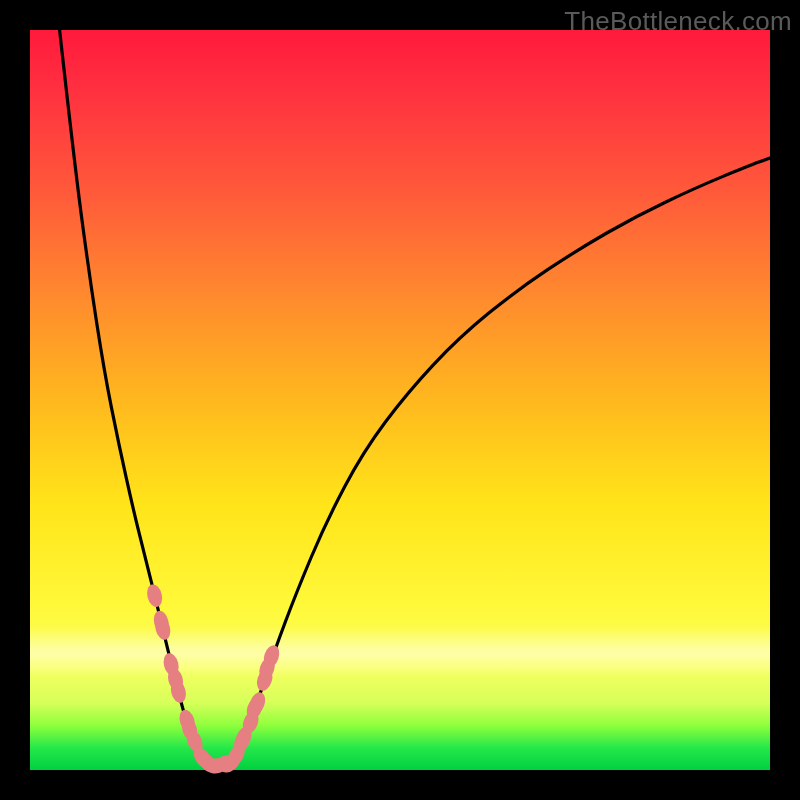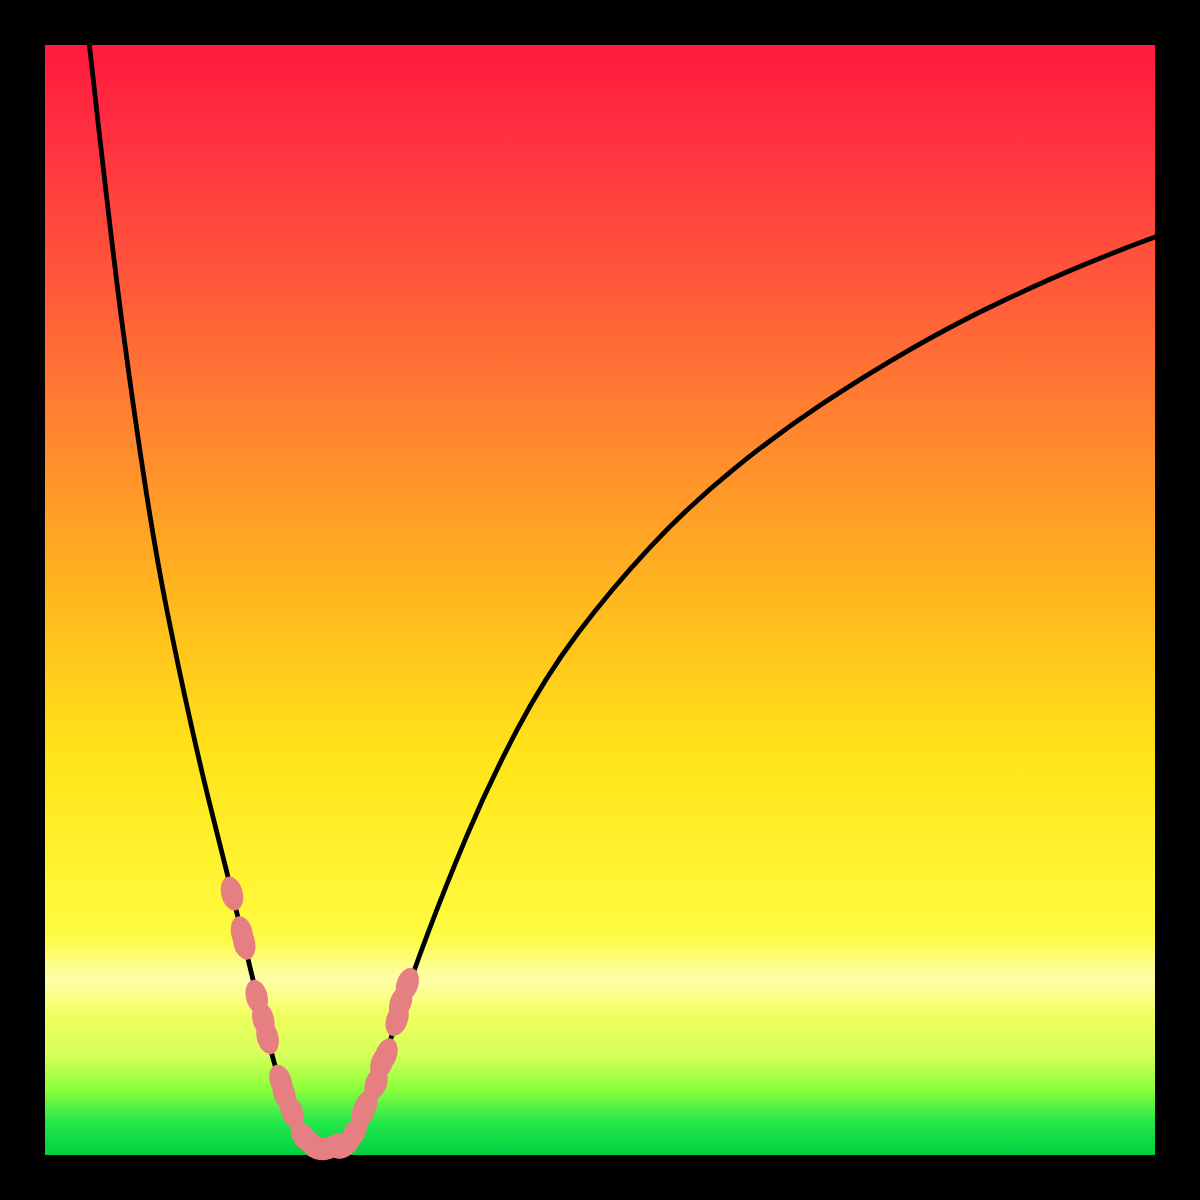--- a/index.html
+++ b/index.html
@@ -83,20 +83,21 @@
   }
   .bead {
     fill: #e57f82;
     stroke: none;
   }
 </style>
 </head>
 <body>
 
 <div class="frame">
+  <div class="watermark">TheBottleneck.com</div>
   <div class="plot-area">
     <div class="glow-band"></div>
     <svg class="curves" viewBox="0 0 740 740" preserveAspectRatio="none">
       <g id="curve-group">
           <path class="curve" d="M 29.60 0.00 Q 44.40 133.20 51.80 188.70 Q 59.20 244.20 66.60 292.30 Q 74.00 340.40 81.40 377.40 Q 88.80 414.40 96.20 447.70 Q 103.60 481.00 109.15 503.20 Q 114.70 525.40 120.25 547.60 Q 125.80 569.80 130.24 588.30 Q 134.68 606.80 138.75 623.45 Q 142.82 640.10 146.15 653.05 Q 149.48 666.00 152.44 677.10 Q 155.40 688.20 158.36 697.45 Q 161.32 706.70 164.28 714.10 Q 167.24 721.50 170.20 727.05 Q 173.16 732.60 173.16 732.60 Q 173.16 732.60 175.75 734.82 Q 178.34 737.04 180.93 737.78 Q 183.52 738.52 186.48 738.52 Q 189.44 738.52 192.77 737.41 Q 196.10 736.30 199.43 733.71 Q 202.76 731.12 202.76 731.12 Q 202.76 731.12 206.46 724.46 Q 210.16 717.80 214.60 706.70 Q 219.04 695.60 224.22 680.80 Q 229.40 666.00 236.80 643.80 Q 244.20 621.60 255.30 592.00 Q 266.40 562.40 281.20 527.25 Q 296.00 492.10 314.50 456.95 Q 333.00 421.80 355.20 392.20 Q 377.40 362.60 403.30 334.85 Q 429.20 307.10 458.80 283.05 Q 488.40 259.00 518.00 239.39 Q 547.60 219.78 577.20 202.76 Q 606.80 185.74 636.40 171.68 Q 666.00 157.62 691.90 146.89 Q 717.80 136.16 728.90 132.09 T 740.00 128.02"></path>
         </g>
       <g id="bead-group">
           <ellipse class="bead" cx="0" cy="0" rx="11.5" ry="7.2" transform="translate(124.65 565.71) rotate(76.0)"></ellipse>
           <ellipse class="bead" cx="0" cy="0" rx="11.5" ry="7.2" transform="translate(131.28 592.15) rotate(76.5)"></ellipse>
           <ellipse class="bead" cx="0" cy="0" rx="11.5" ry="7.2" transform="translate(132.84 598.47) rotate(76.5)"></ellipse>

